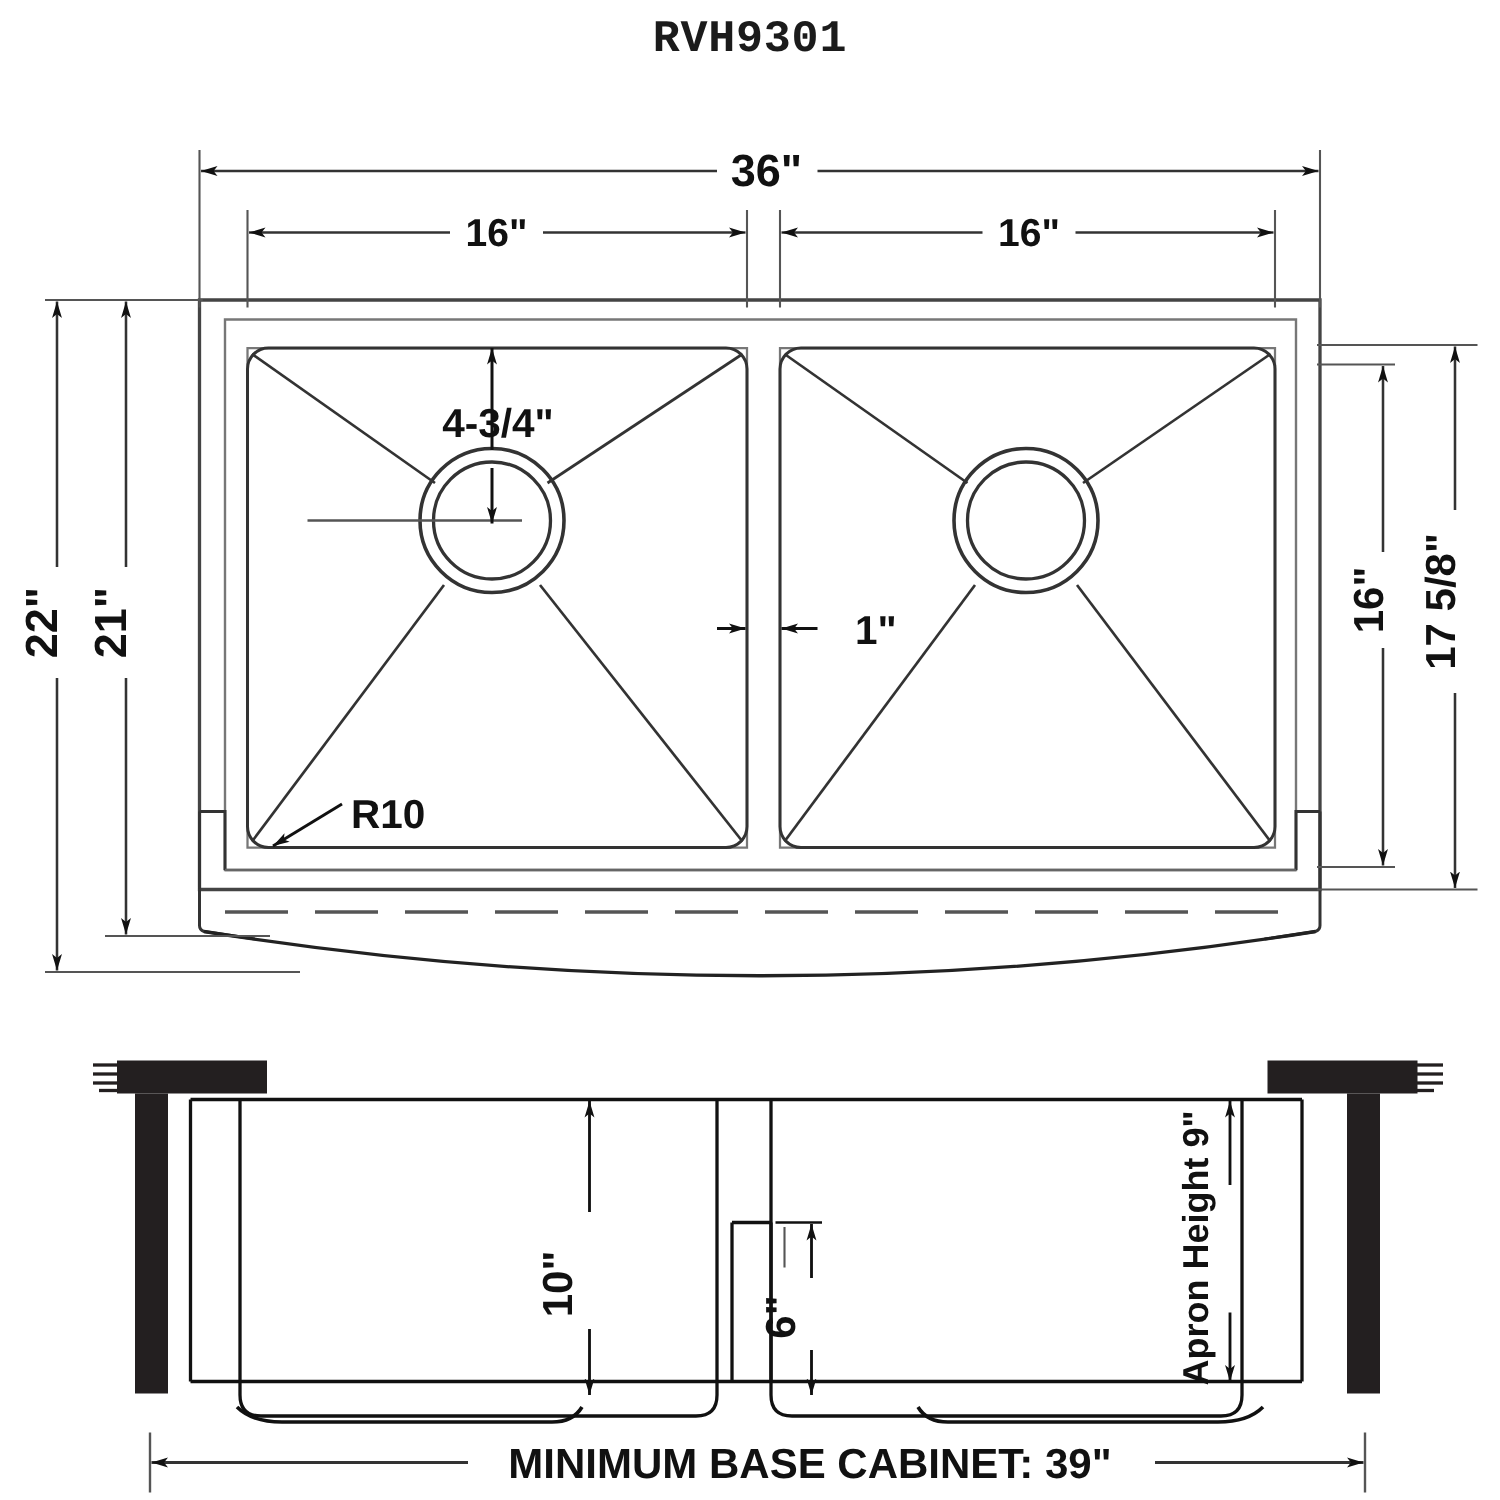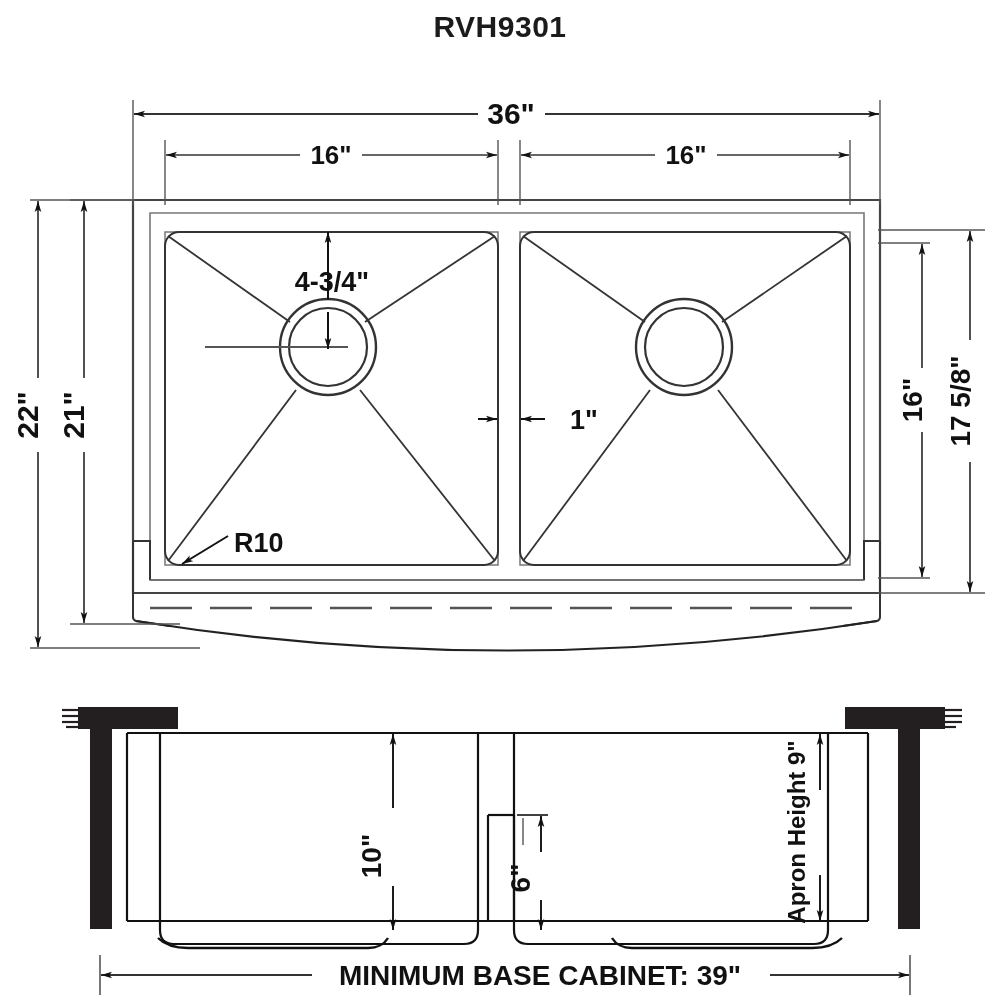--- a/index.html
+++ b/index.html
@@ -23,20 +23,21 @@
   .title {
     position: absolute;
     top: 10px;
     left: 0;
     width: 1000px;
     text-align: center;
     font-size: 30px;
     font-weight: bold;
     letter-spacing: 0.5px;
     color: #1b1b1b;
+    font-family: Liberation Mono, monospace;
   }
   svg.drawing {
     position: absolute;
     top: 0;
     left: 0;
     width: 1000px;
     height: 1000px;
   }
   .dimtext {
     font-family: "Liberation Sans", sans-serif;

